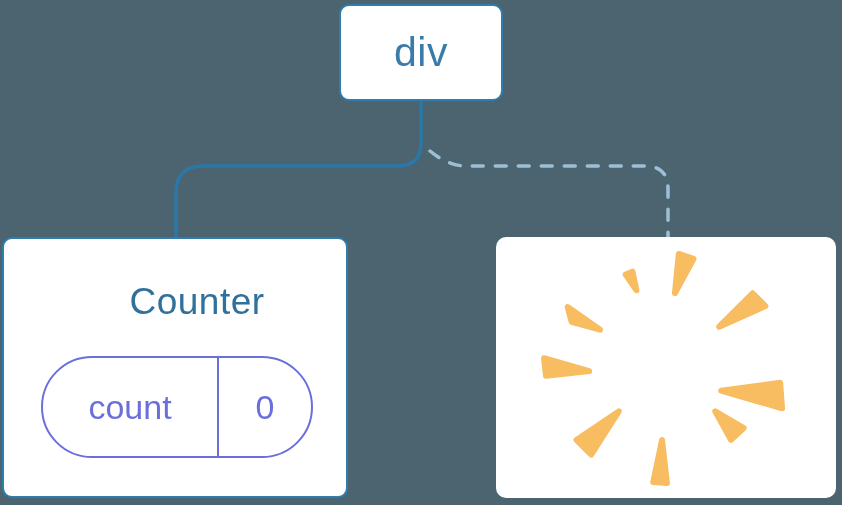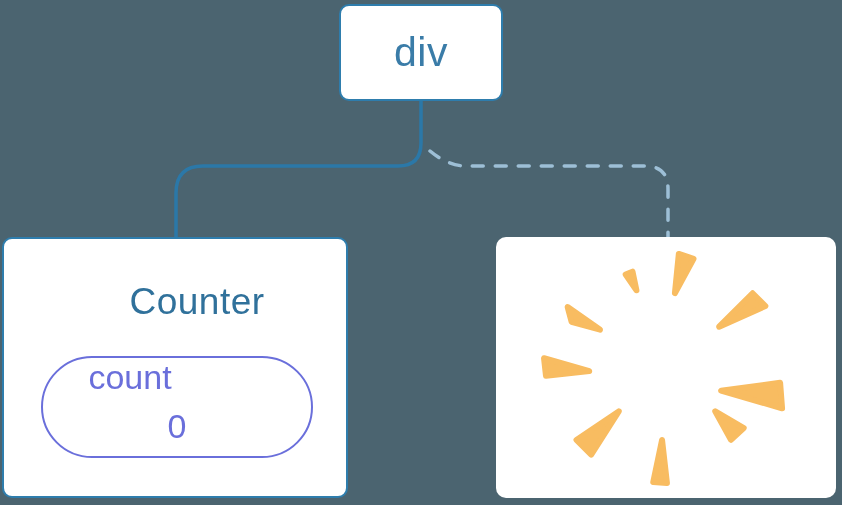--- a/index.html
+++ b/index.html
@@ -51,21 +51,20 @@
   .state-pill{
     position:absolute;
     left:37px;top:117px;
     width:272px;height:102px;
     border:2px solid var(--state-purple);
     border-radius:52px;
     box-sizing:border-box;
     display:flex;align-items:stretch;
     color:var(--state-purple);
     font-size:34px;
-    flex-direction:column;
   }
   .state-key{
     width:174px;
     display:flex;align-items:center;justify-content:center;
   }
   .state-divider{
     width:0;
     border-left:2px solid var(--state-purple);
   }
   .state-value{

